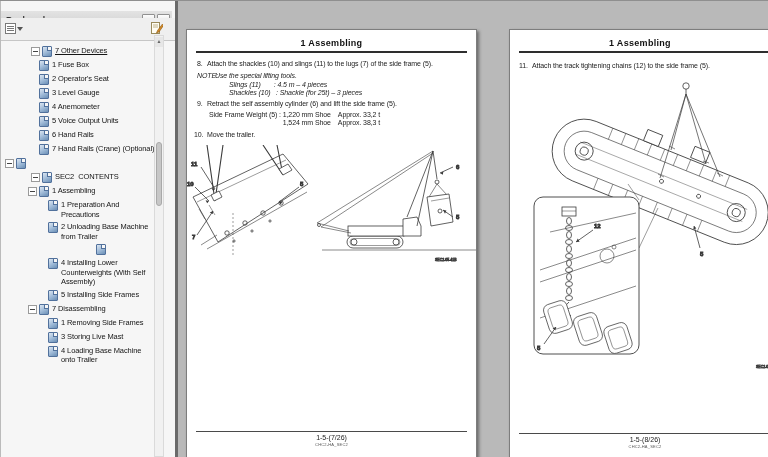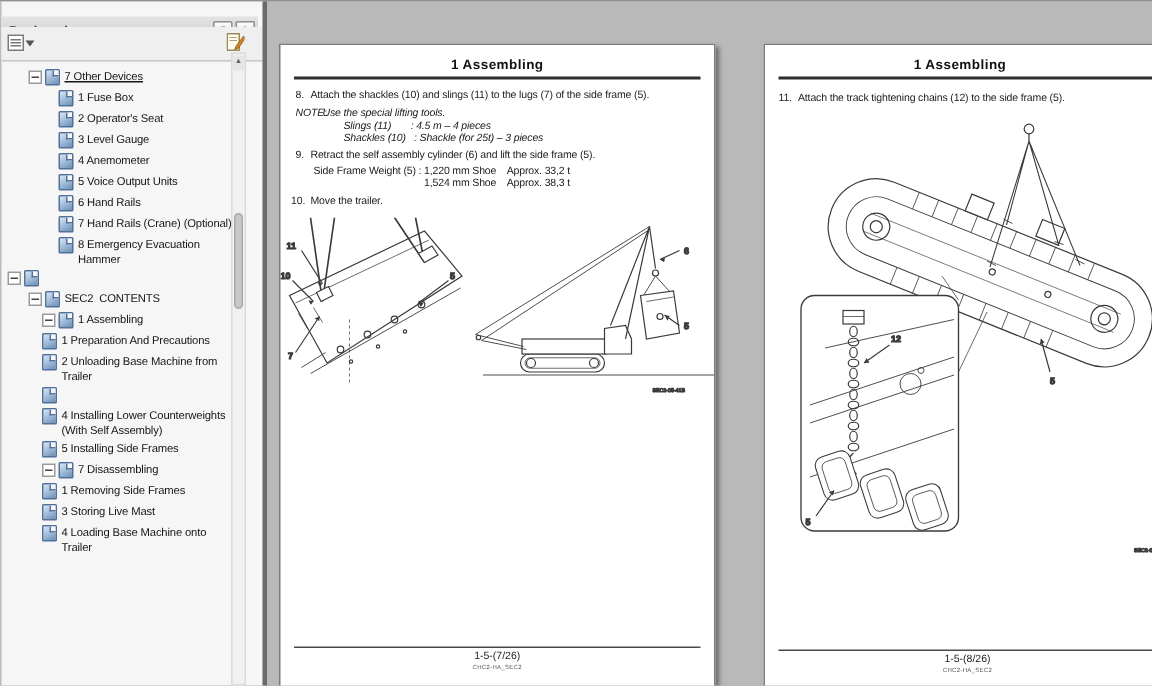--- a/index.html
+++ b/index.html
@@ -17,21 +17,21 @@
   .hdr-btn{width:11px;height:10px;margin-right:2px;border:1px solid #909090;background:linear-gradient(#fdfdfd,#d9d9d9);border-radius:1px;font-size:6px;line-height:8px;text-align:center;color:#555;cursor:default;}
   .panel-toolbar{position:absolute;left:0;top:17px;right:0;height:22px;background:#efefef;border-bottom:1px solid #c6c6c6;}
   .opt-icon{position:absolute;left:4px;top:5px;width:16px;height:11px;}
   .opt-box{position:absolute;left:0;top:0;width:9px;height:9px;border:1px solid #7a7a7a;background:#fff;}
   .opt-box i{position:absolute;left:1px;right:1px;height:1px;background:#777;}
   .opt-caret{position:absolute;left:12px;top:4px;width:0;height:0;border-left:3px solid transparent;border-right:3px solid transparent;border-top:4px solid #555;}
   .nb-icon{position:absolute;right:13px;top:3px;width:12px;height:14px;}
   
   .tree{position:absolute;left:0;top:40px;right:22px;bottom:0;padding-top:5px;overflow:hidden;}
   .bm-row{display:flex;align-items:flex-start;margin:0 0 3px 0;font-size:7.5px;line-height:9.5px;letter-spacing:-0.1px;color:#151515;width:156px;box-sizing:border-box;}
-  .lvl1{padding-left:4px;} .lvl2{padding-left:18px;} .lvl3{padding-left:27px;} .lvl4{padding-left:16px;}
+  .lvl1{padding-left:4px;} .lvl2{padding-left:30px;} .lvl3{padding-left:27px;} .lvl4{padding-left:36px;justify-content:center;}
   .twisty{flex:0 0 7px;width:7px;height:7px;margin:1px 2px 0 0;border:1px solid #9a9a9a;background:#fff;position:relative;box-sizing:content-box;}
   .twisty::after{content:"";position:absolute;left:1px;right:1px;top:3px;height:1px;background:#444;}
   .leaf .twisty{visibility:hidden;}
   .bm-icon{flex:0 0 8px;width:8px;height:9px;margin:0 3px 0 0;border:1px solid #51719c;border-radius:1px;background:linear-gradient(150deg,#dbe6f2 0%,#9cb8d6 55%,#6b8fb5 100%);position:relative;}
   .bm-icon::after{content:"";position:absolute;right:0;top:0;width:3px;height:3px;background:#f6f6f6;border-left:1px solid #51719c;border-bottom:1px solid #51719c;}
   .bm-label{flex:1;white-space:pre-wrap;}
   .underline .bm-label{text-decoration:underline;}
   .selected .bm-label{background:#a8c7e4;outline:1px solid #7ba2c4;}
   
   .tree-scroll{position:absolute;left:153px;top:34px;width:10px;bottom:0;background:#f1f1f1;border:1px solid #dadada;box-sizing:border-box;}
@@ -130,25 +130,20 @@
         <span class="bm-icon"></span>
         <span class="bm-label">6 Hand Rails</span>
       </div>
 
       <div class="bm-row lvl3 leaf">
         <span class="twisty"></span>
         <span class="bm-icon"></span>
         <span class="bm-label">7 Hand Rails (Crane) (Optional)</span>
       </div>
 
-      <div class="bm-row lvl3 leaf">
-        <span class="twisty"></span>
-        <span class="bm-icon"></span>
-        <span class="bm-label">8 Emergency Evacuation Hammer</span>
-      </div>
 
 
       <div class="bm-row lvl1 expand selected">
         <span class="twisty"></span>
         <span class="bm-icon"></span>
       </div>
 
       <div class="bm-row lvl2 expand">
         <span class="twisty"></span>
         <span class="bm-icon"></span>

